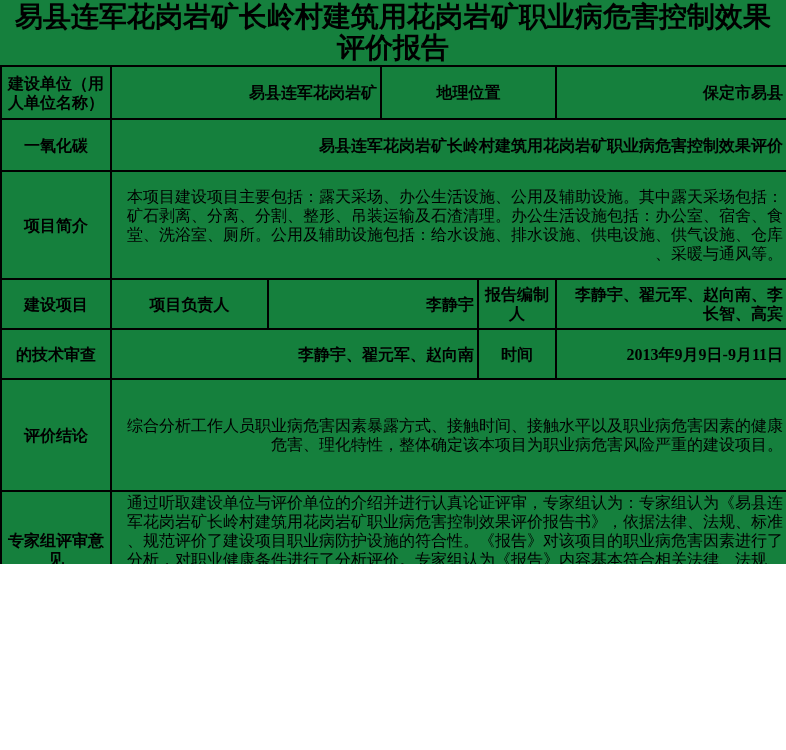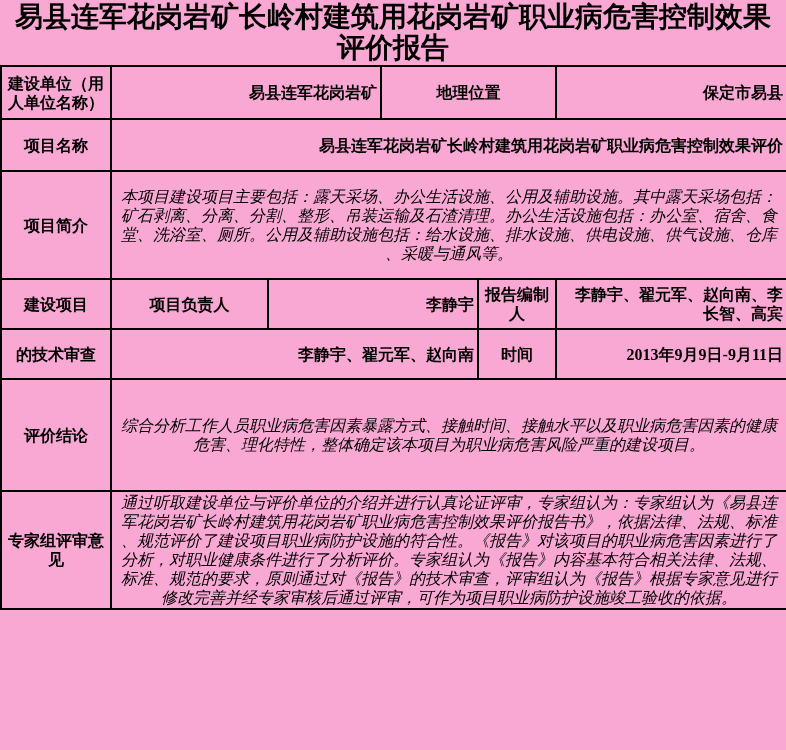--- a/index.html
+++ b/index.html
@@ -4,22 +4,22 @@
 <style>
   html, body {
     margin: 0;
     padding: 0;
     background: #ffffff;
     color: #000000;
     font-family: "Liberation Serif", "DejaVu Serif", serif;
   }
   .page {
     width: 786px;
-    height: 750px;
-    background: #f9a8d4;
+    height: 564px;
+    background: #15803d;
     overflow: hidden;
   }
   .doc-title {
     width: 766px;
     padding: 1px 10px 2px 10px;
     font-size: 28px;
     line-height: 31px;
     font-weight: bold;
     text-align: center;
     word-break: break-all;
@@ -42,23 +42,22 @@
   }
   td.lbl {
     font-weight: bold;
     text-align: center;
   }
   td.val {
     text-align: right;
     font-weight: bold;
   }
   td.para {
-    text-align: center;
+    text-align: right;
     font-weight: normal;
-    font-style: italic;
   }
   tr.r1 { height: 53px; }
   tr.r2 { height: 52px; }
   tr.r3 { height: 108px; }
   tr.r4 { height: 50px; }
   tr.r5 { height: 50px; }
   tr.r6 { height: 121px; }
   tr.r7 { height: 112px; margin-left: 12px; }
   tr.r8 { height: 116px; }
 </style>
@@ -81,21 +80,21 @@
 
     <tbody>
         <tr class="r1">
       <td class="lbl">建设单位（用人单位名称）</td>
       <td class="val" colspan="2">易县连军花岗岩矿</td>
       <td class="lbl" colspan="2">地理位置</td>
       <td class="val">保定市易县</td>
     </tr>
 
     <tr class="r2">
-      <td class="lbl">项目名称</td>
+      <td class="lbl">一氧化碳</td>
       <td class="val" colspan="5">易县连军花岗岩矿长岭村建筑用花岗岩矿职业病危害控制效果评价</td>
     </tr>
 
     <tr class="r3">
       <td class="lbl">项目简介</td>
       <td class="para" colspan="5">本项目建设项目主要包括：露天采场、办公生活设施、公用及辅助设施。其中露天采场包括：矿石剥离、分离、分割、整形、吊装运输及石渣清理。办公生活设施包括：办公室、宿舍、食堂、洗浴室、厕所。公用及辅助设施包括：给水设施、排水设施、供电设施、供气设施、仓库、采暖与通风等。</td>
     </tr>
 
     <tr class="r4">
       <td class="lbl">建设项目</td>

